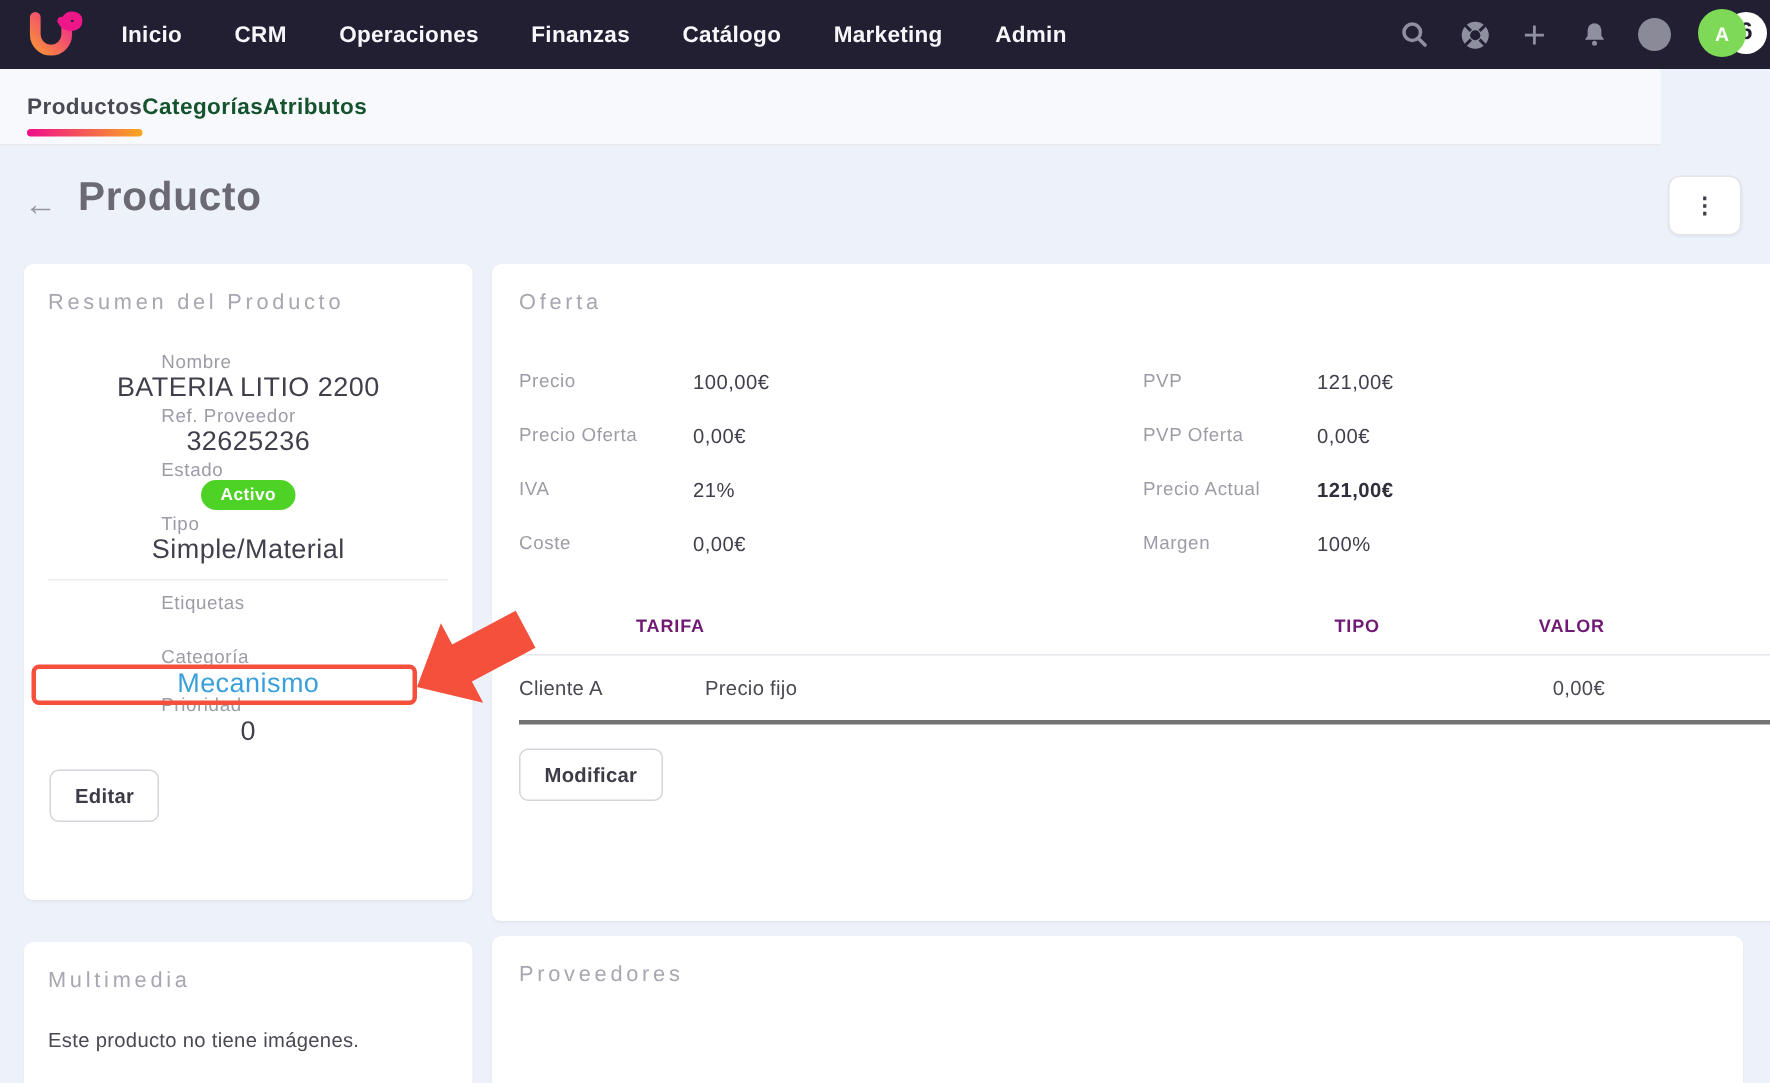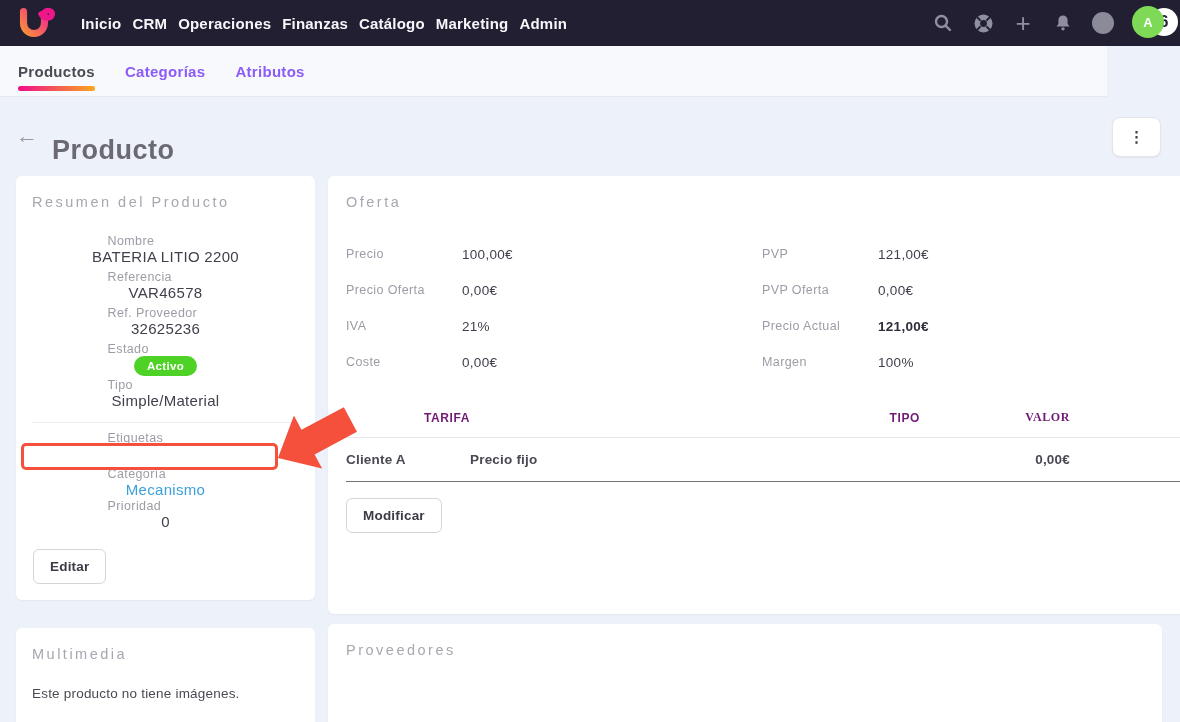--- a/index.html
+++ b/index.html
@@ -3,72 +3,72 @@
 <meta charset="utf-8">
 <style>
   * { margin:0; padding:0; box-sizing:border-box; }
   html,body { width:1180px; height:722px; overflow:hidden; background:#edf1f9;
     font-family:"Liberation Sans", sans-serif; }
 
   
   .topnav { position:absolute; left:0; top:0; width:1180px; height:46px;
     background:#221f33; display:flex; align-items:center; }
   .logo { margin-left:13px; width:42px; height:40px; flex:0 0 auto; }
-  .nav-menu { display:flex; gap:1px; margin-left:21px; }
+  .nav-menu { display:flex; gap:25px; margin-left:21px; }
   .nav-item { color:#f7f6fa; font-size:15px; font-weight:700; padding:4px 5px;
     letter-spacing:.2px; cursor:pointer; }
   .nav-right { margin-left:auto; display:flex; align-items:center; gap:18px;
     margin-right:14px; }
   .nav-icon { width:22px; height:22px; display:flex; align-items:center;
     justify-content:center; cursor:pointer; }
   .plus-glyph { color:#908fa0; font-size:26px; font-weight:400; line-height:20px; }
   .avatar-gray { width:22px; height:22px; border-radius:50%; background:#8a8a99; }
   .avatar-stack { position:relative; width:34px; height:34px; }
   .avatar-help { position:absolute; right:-12px; top:2px; width:28px; height:28px;
     border-radius:50%; background:#ffffff; color:#221f33; font-weight:700;
     font-size:16px; display:flex; align-items:center; justify-content:center; }
   .avatar-green { position:absolute; left:0; top:0; width:32px; height:32px;
     border-radius:50%; background:#7ed957; color:#fff; font-weight:700;
     font-size:13px; display:flex; align-items:center; justify-content:center; }
 
   
   .subnav { position:absolute; left:0; top:46px; width:1107px; height:51px;
     background:#f8f9fc; border-bottom:1px solid #e8e9ef; display:flex;
-    align-items:center; padding-left:18px; gap:30px; }
-  .tab { position:relative; font-size:15px; font-weight:700; color:#8b5cf6;
+    align-items:center; padding-left:18px; }
+  .tab { position:relative; font-size:15px; font-weight:700; color:#14532d;
     letter-spacing:.3px; height:50px; display:flex; align-items:center;
     cursor:pointer; }
   .tab.active { color:#4b4a54; }
   .tab.active .tab-underline { position:absolute; left:0; bottom:5px; height:5px;
     width:100%; border-radius:3px;
     background:linear-gradient(90deg,#f00d8b,#f9a71f); }
 
   
   .page-header { position:absolute; left:0; top:97px; width:1180px; height:79px; }
   .back-arrow { position:absolute; left:16px; top:125px; font-size:22px;
     color:#9a99a2; cursor:pointer; line-height:22px; }
-  .page-title { position:absolute; left:52px; top:135px; font-size:27px;
+  .page-title { position:absolute; left:52px; top:116px; font-size:27px;
     font-weight:700; color:#6b6974; letter-spacing:.5px; }
   .kebab-btn { position:absolute; left:1112px; top:117px; width:49px; height:40px;
     background:#fff; border:1px solid #e4e4ea; border-radius:8px;
     box-shadow:0 1px 2px rgba(40,40,60,.06); color:#3c3b46; font-size:15px;
     font-weight:700; display:flex; align-items:center; justify-content:center;
     cursor:pointer; }
 
   
   .card { position:absolute; background:#fff; border-radius:6px;
     box-shadow:0 1px 2px rgba(40,40,60,.05); }
   .card-title { color:#a8a6b0; font-size:14.5px; letter-spacing:2.5px;
     font-weight:400; }
 
   .summary-card { left:16px; top:176px; width:299px; height:424px;
     padding:18px 16px; }
   .srow { display:flex; align-items:center; height:36px;flex-direction:column; }
   .srow-label { width:116px; color:#9d9ca6; font-size:12.5px; letter-spacing:.4px; }
-  .srow-value { color:#403f4b; font-size:15px; letter-spacing:.3px; }
+  .srow-value { color:#403f4b; font-size:18px; letter-spacing:.3px; }
   .badge { background:#4fd226; color:#fff; font-size:11.5px; font-weight:700;
     padding:4px 13px; border-radius:12px; letter-spacing:.3px; }
   .divider { border-top:1px solid #ececf2; margin:8px 0; }
   .link { color:#3aa0dc; cursor:pointer; }
   .btn { display:inline-block; background:#fff; border:1px solid #d4d4db;
     border-radius:6px; color:#3c3b46; font-weight:700; font-size:13.5px;
     padding:9px 16px; cursor:pointer; letter-spacing:.2px; }
   .summary-card .btn { margin-top:14px; margin-left:1px; }
 
   .offer-card { left:328px; top:176px; width:978px; height:438px;
@@ -79,25 +79,25 @@
   .orow { display:flex; align-items:center; height:36px; }
   .orow-label { width:116px; color:#9d9ca6; font-size:12.5px; letter-spacing:.4px; }
   .orow-value { color:#403f4b; font-size:13.5px; letter-spacing:.3px; }
   .orow-value.bold { font-weight:700; color:#2f2e3a; }
 
   table.tariff { width:100%; border-collapse:collapse; margin-top:24px; }
   table.tariff th { text-align:right; font-size:12px; font-weight:700;
     color:#701a75; letter-spacing:.6px; padding:6px 0 12px 0;
     border-bottom:1px solid #e6e6ec; }
   table.tariff td { font-size:13.5px; color:#4a4953; padding:14px 0;
-    border-bottom:1px solid #737373; letter-spacing:.2px;font-weight:bold; }
+    border-bottom:3px solid #737373; letter-spacing:.2px; }
   .col-tarifa { width:124px; }
   .col-valor { width:150px; text-align:right; }
   .col-importe { width:218px; text-align:right; }
-  th.col-valor, th.col-importe { text-align:right;font-family:Liberation Serif, serif; }
+  th.col-valor, th.col-importe { text-align:right; }
   .offer-card .btn { margin-top:16px; }
 
   .multimedia-card { left:16px; top:628px; width:299px; height:120px;
     padding:18px 16px; }
   .multimedia-text { margin-top:24px; color:#4a4953; font-size:13.5px;
     letter-spacing:.2px; }
   .suppliers-card { left:328px; top:624px; width:834px; height:124px;
     padding:18px 18px; }
 
   
@@ -187,24 +187,20 @@
 </div>
 
 <div class="card summary-card">
   <div class="card-title">Resumen del Producto</div>
   <div style="height:24px"></div>
   <div class="srow">
     <span class="srow-label">Nombre</span>
     <span class="srow-value">BATERIA LITIO 2200</span>
   </div>
   <div class="srow">
-    <span class="srow-label">Referencia</span>
-    <span class="srow-value">VAR46578</span>
-  </div>
-  <div class="srow">
     <span class="srow-label">Ref. Proveedor</span>
     <span class="srow-value">32625236</span>
   </div>
   <div class="srow">
     <span class="srow-label">Estado</span>
     <span class="badge">Activo</span>
   </div>
   <div class="srow">
     <span class="srow-label">Tipo</span>
     <span class="srow-value">Simple/Material</span>

